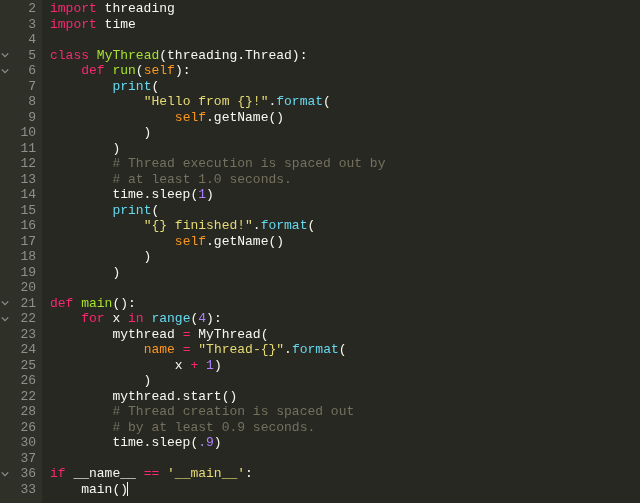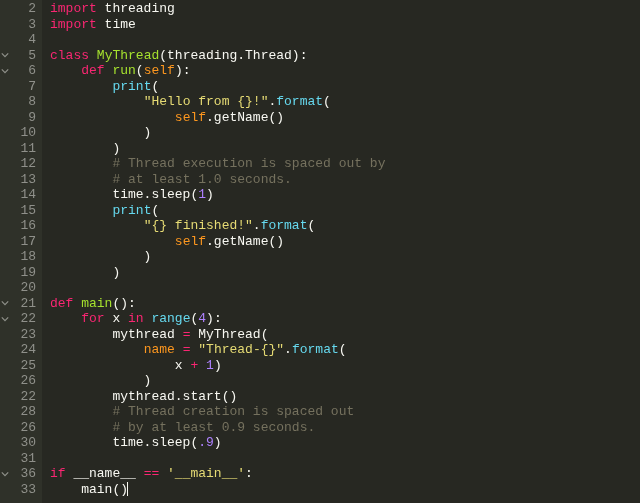--- a/index.html
+++ b/index.html
@@ -171,21 +171,21 @@
     <div class="gutter-line">
       <span>28</span>
     </div>
     <div class="gutter-line">
       <span>26</span>
     </div>
     <div class="gutter-line">
       <span>30</span>
     </div>
     <div class="gutter-line">
-      <span>31</span>
+      <span>37</span>
     </div>
     <div class="gutter-line">
       <span>36</span>
       <span class="fold">
         <svg viewBox="0 0 10 10">
           <path d="M1 3 L5 7 L9 3" fill="none" stroke="#8f908a" stroke-width="1.5"></path>
         </svg>
       </span>
     </div>
     <div class="gutter-line">

